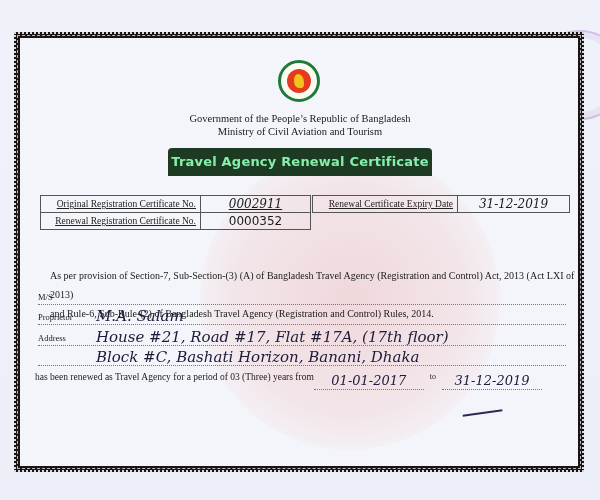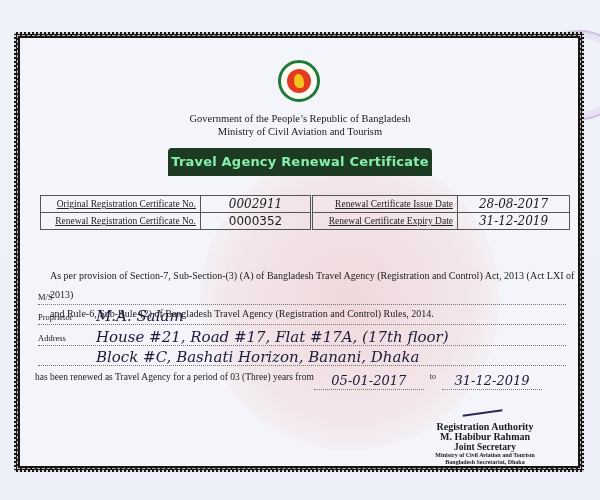--- a/index.html
+++ b/index.html
@@ -136,35 +136,31 @@
     <div>Ministry of Civil Aviation and Tourism</div>
   </div>
 
   <div class="title-bar">Travel Agency Renewal Certificate</div>
   <div class="title-underline"></div>
 
   <table class="info-table t-left">
     <tbody>
         <tr>
       <td class="lbl">Original Registration Certificate No.</td>
-      <td class="val" style="font-style:italic;font-family:'DejaVu Serif',serif;">0002911</td>
+      <td class="val" style="font-style:italic;font-family:'DejaVu Serif',serif;text-decoration:underline;">0002911</td>
     </tr>
     <tr>
       <td class="lbl">Renewal Registration Certificate No.</td>
       <td class="val">0000352</td>
     </tr>
   </tbody>
     </table>
 
   <table class="info-table t-right">
     <tbody>
-        <tr>
-      <td class="lbl">Renewal Certificate Issue Date</td>
-      <td class="val">28-08-2017</td>
-    </tr>
     <tr>
       <td class="lbl">Renewal Certificate Expiry Date</td>
       <td class="val">31-12-2019</td>
     </tr>
   </tbody>
     </table>
 
   <div class="provision">
     <div>As per provision of Section-7, Sub-Section-(3) (A) of Bangladesh Travel Agency (Registration and Control) Act, 2013 (Act LXI of 2013)</div>
     <div>and Rule-6, Sub-Rule-(2) of Bangladesh Travel Agency (Registration and Control) Rules, 2014.</div>
@@ -182,29 +178,22 @@
     <span class="hand">House #21, Road #17, Flat #17A, (17th floor)</span>
   </div>
   <div class="field-row" style="top:348px;">
     <span class="field-label"></span>
     <span class="hand">Block #C, Bashati Horizon, Banani, Dhaka</span>
   </div>
 
   <div class="renewed-line">
     <span>has been renewed as Travel Agency for a period of 03 (Three) years from</span>
     <span class="dots" style="width:110px;justify-content:center;">
-      <span class="hand" style="font-size:13px;">05-01-2017</span>
+      <span class="hand" style="font-size:13px;">01-01-2017</span>
     </span>
     <span style="padding:0 6px;font-size:8px;">to</span>
     <span class="dots" style="width:100px;justify-content:center;">
       <span class="hand" style="font-size:13px;">31-12-2019</span>
     </span>
   </div>
 
   <div class="signature"></div>
-  <div class="authority">
-    <div class="a1">Registration Authority</div>
-    <div class="a2">M. Habibur Rahman</div>
-    <div class="a3">Joint Secretary</div>
-    <div class="a4">Ministry of Civil Aviation and Tourism</div>
-    <div class="a4">Bangladesh Secretariat, Dhaka</div>
-  </div>
 </div>
 
 </body></html>

